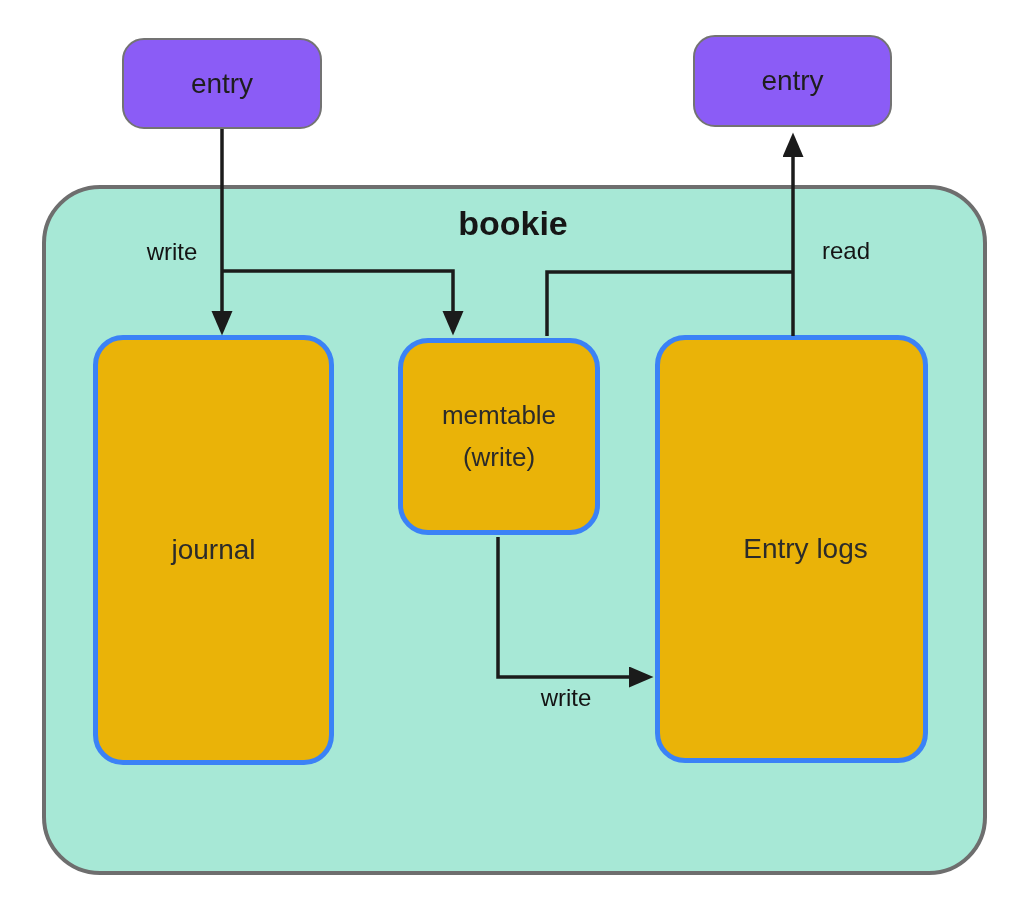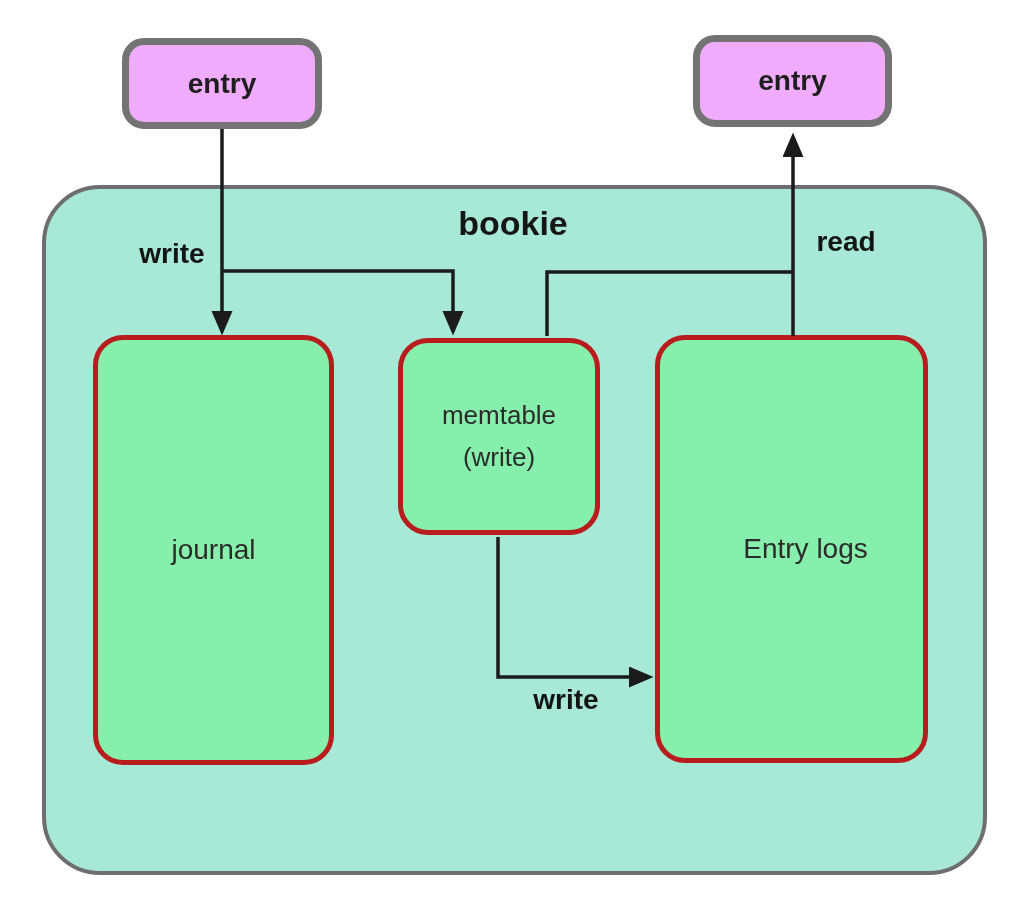--- a/index.html
+++ b/index.html
@@ -11,30 +11,29 @@
   .canvas {
     position: relative;
     width: 1029px;
     height: 919px;
     background: #ffffff;
     overflow: hidden;
   }
   
   .entry-node {
     position: absolute;
-    background: #f0abfc;
-    border: 7px solid #737373;
+    background: #8b5cf6;
+    border: 2px solid #737373;
     border-radius: 22px;
     display: flex;
     align-items: center;
     justify-content: center;
     font-size: 28px;
     color: #1e1e1e;
     box-sizing: border-box;
-    font-weight: bold;
   }
   .entry-left  { left: 122px; top: 38px; width: 200px; height: 91px; }
   .entry-right { left: 693px; top: 35px; width: 199px; height: 92px; }
 
   
   .bookie {
     position: absolute;
     left: 42px; top: 185px;
     width: 945px; height: 690px;
     background: #a7e8d6;
@@ -50,22 +49,22 @@
     align-items: center;
     justify-content: center;
     font-size: 34px;
     font-weight: 700;
     color: #161616;
   }
 
   
   .store-node {
     position: absolute;
-    background: #86efac;
-    border: 5px solid #b91c1c;
+    background: #eab308;
+    border: 5px solid #3b82f6;
     border-radius: 30px;
     display: flex;
     flex-direction: column;
     align-items: center;
     justify-content: center;
     font-size: 28px;
     color: #2b2b2b;
     text-align: center;
     box-sizing: border-box;
     line-height: 1.6;
@@ -80,26 +79,26 @@
     left: 0; top: 0;
     width: 1029px; height: 919px;
     pointer-events: none;
   }
 
   
   .edge-label {
     position: absolute;
     width: 90px;
     text-align: center;
-    font-size: 28px;
-    font-weight: 700;
+    font-size: 24px;
+    font-weight: 400;
     color: #141414;
   }
   .label-write-in    { left: 127px; top: 238px; }
-  .label-read-out    { left: 801px; top: 226px; }
+  .label-read-out    { left: 801px; top: 237px; }
   .label-write-flush { left: 521px; top: 684px; }
 </style>
 </head>
 <body>
 
 <div class="canvas">
 
   <div class="entry-node entry-left">
     <span>entry</span>
   </div>

